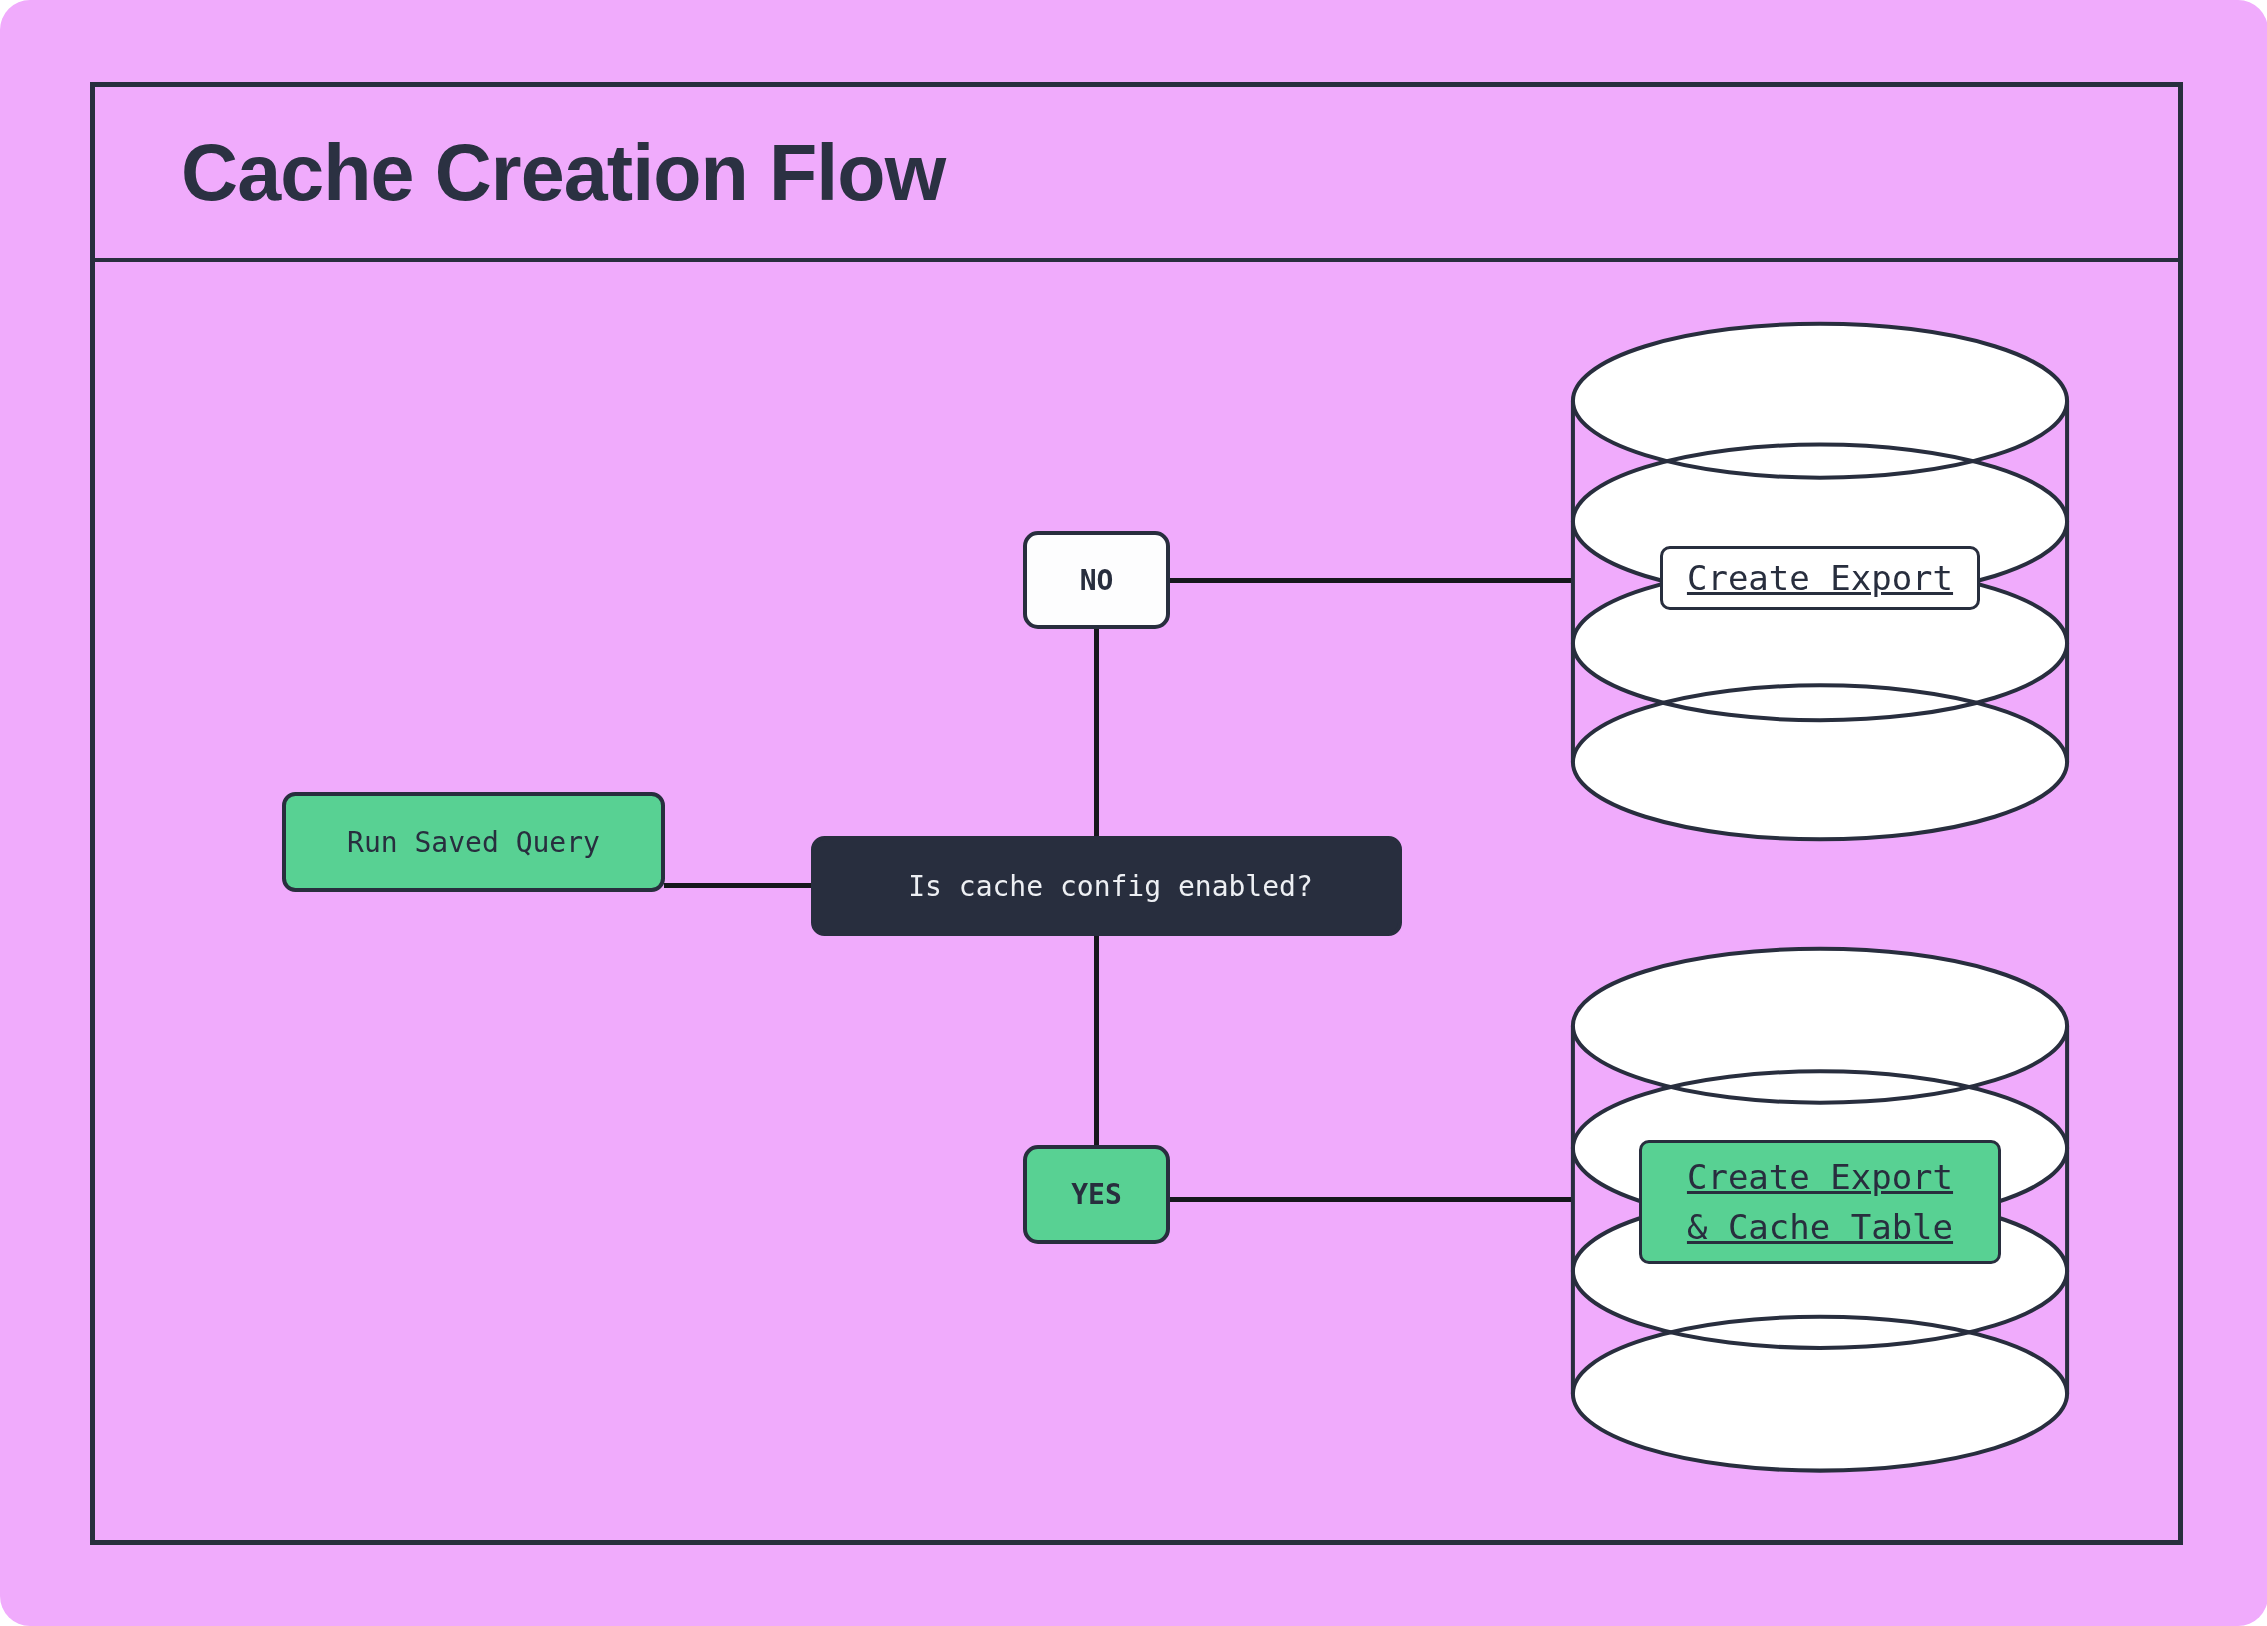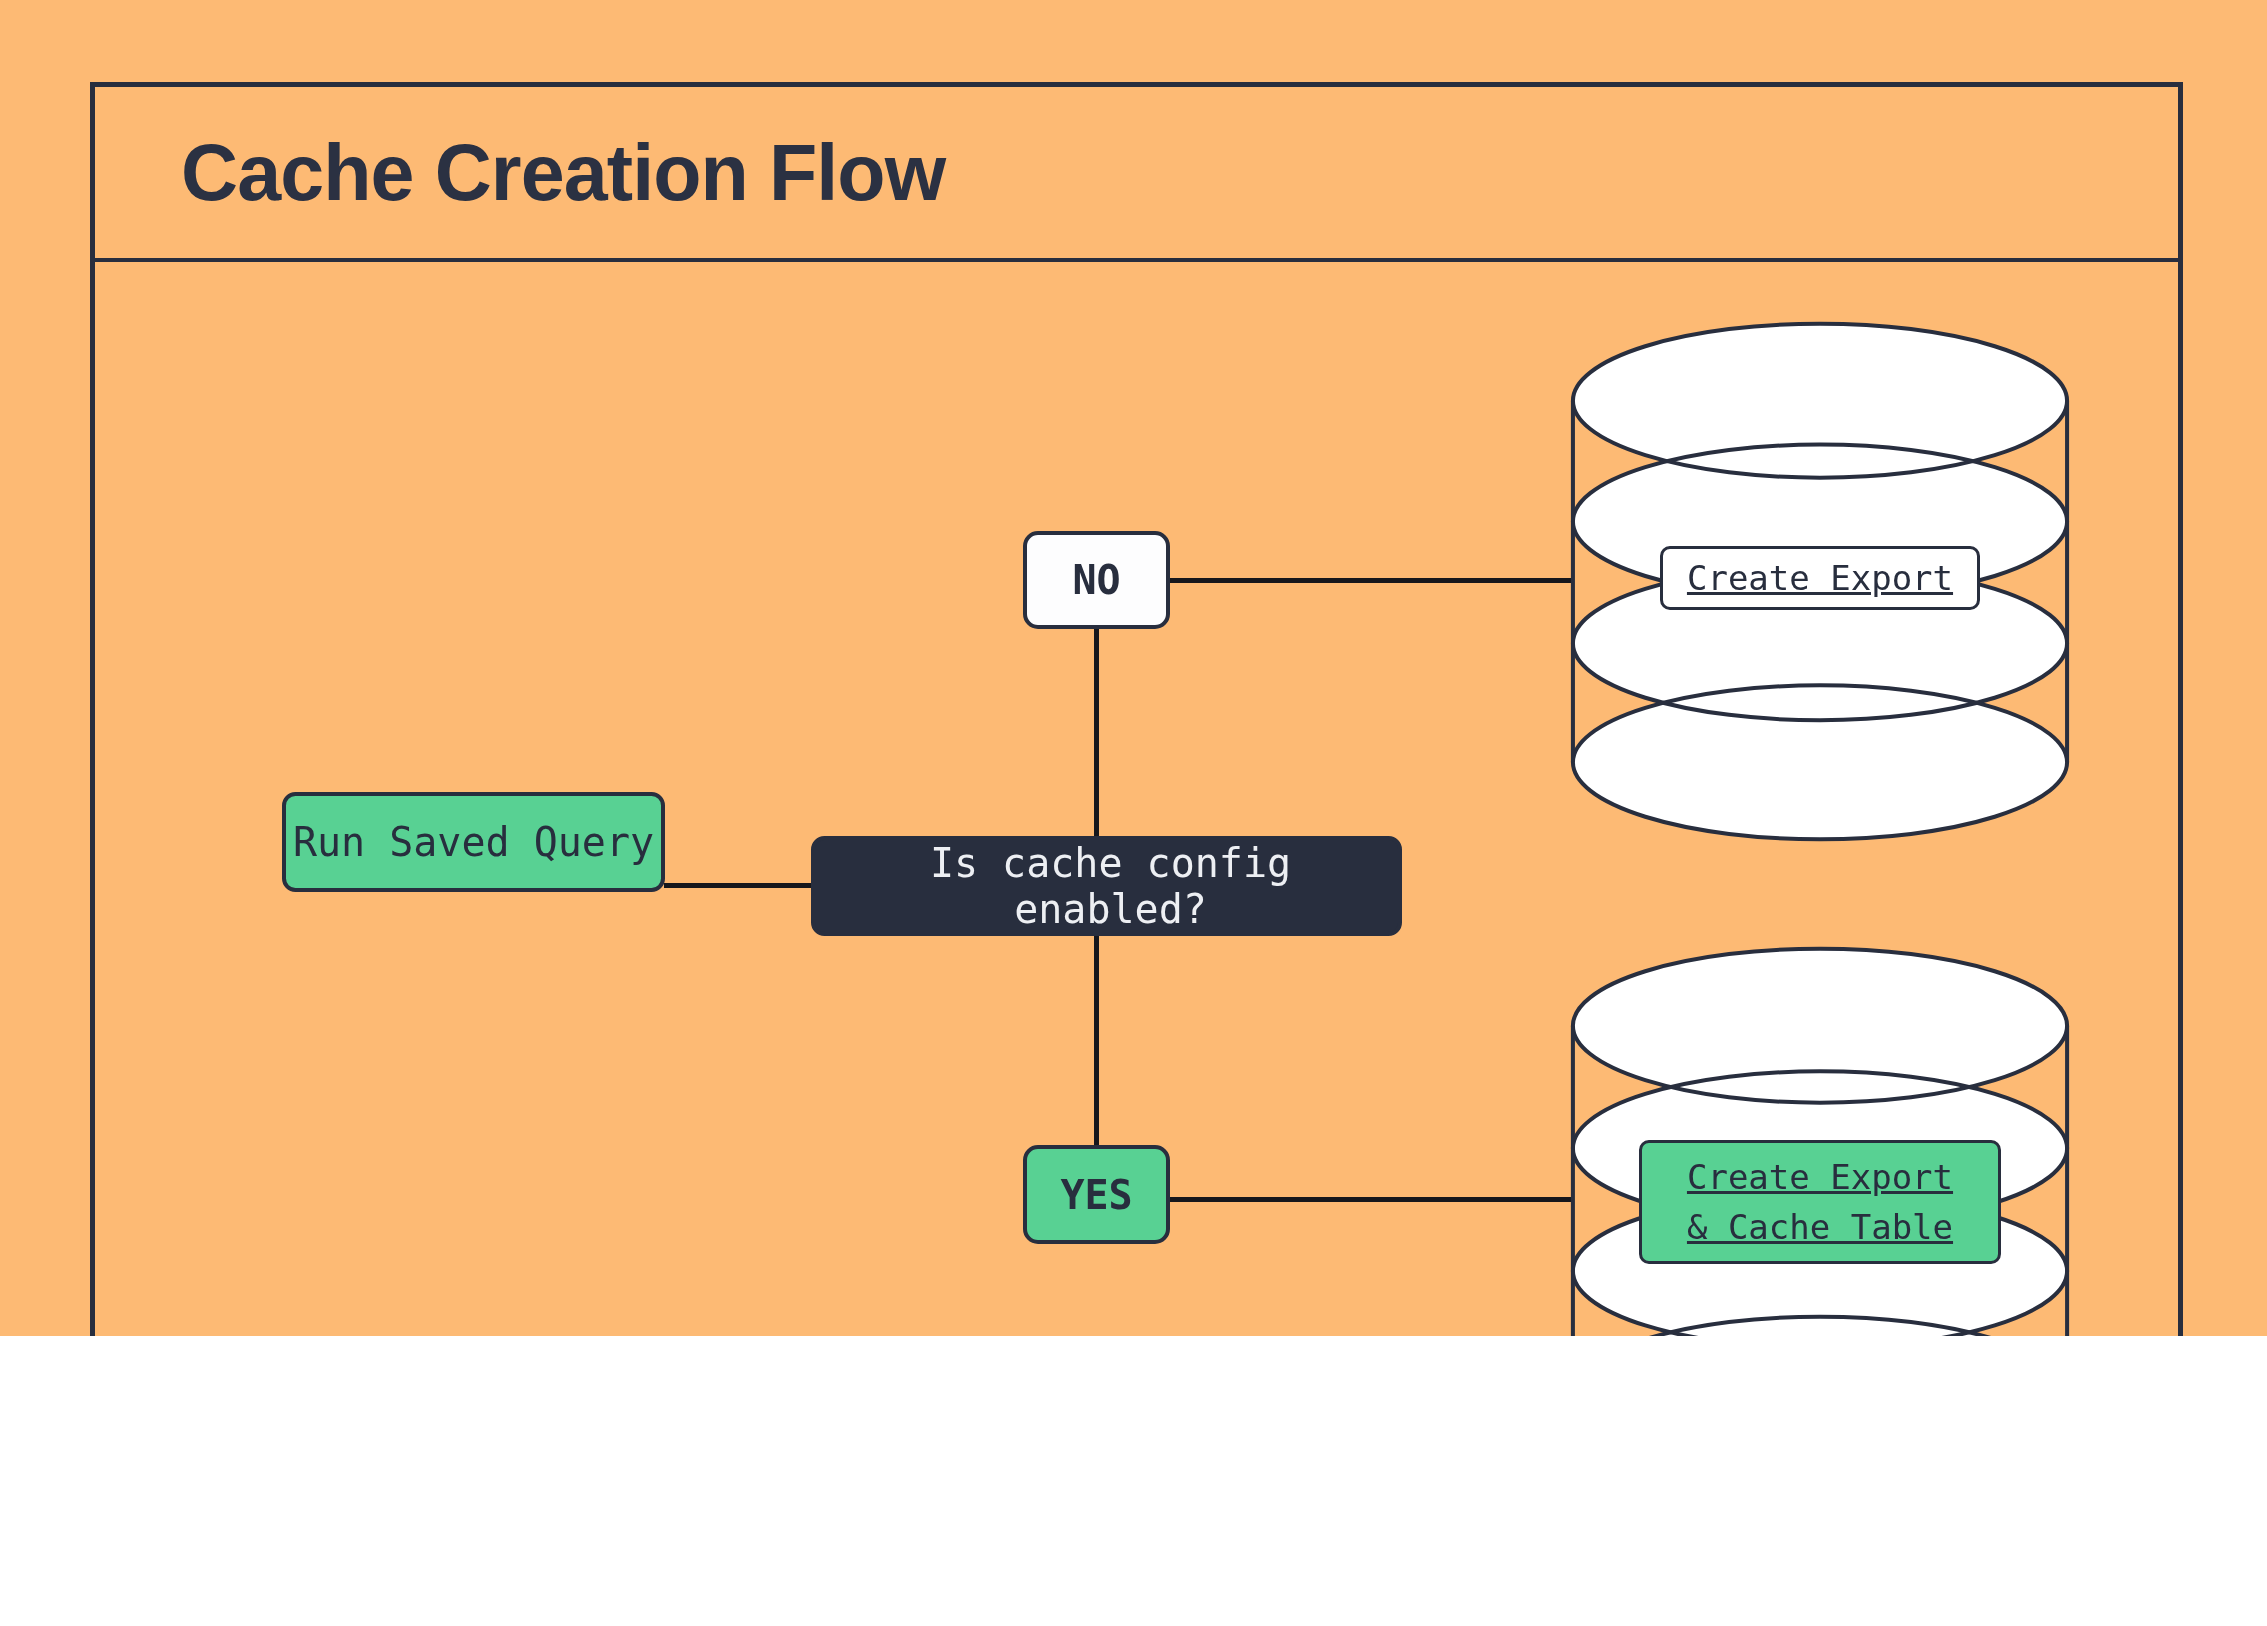--- a/index.html
+++ b/index.html
@@ -1,22 +1,23 @@
 <!DOCTYPE html>
 <html style="font-size:14.3px"><head>
 <meta charset="utf-8">
 <style>
   html, body { margin: 0; padding: 0; }
   .canvas {
     position: relative;
     width: 2268px;
-    height: 1336px;
-    background: #fdba74;
+    height: 1626px;
+    background: #f0abfc;
     font-family: "DejaVu Sans Mono", monospace;
     overflow: hidden;
+    border-radius: 30px;
   }
   .frame {
     position: absolute;
     left: 90px; top: 82px;
     width: 2093px; height: 1463px;
     border: 5.4px solid #282e3e;
     box-sizing: border-box;
   }
   .frame-header {
     position: absolute;
@@ -36,21 +37,21 @@
     color: #2b3142;
   }
   .node {
     position: absolute;
     display: flex;
     align-items: center;
     justify-content: center;
     box-sizing: border-box;
     border: 4.5px solid #282e3e;
     border-radius: 13.4px;
-    font-size: 40px;
+    font-size: 28px;
     color: #282e3e;
     text-align: center;
   }
   .node-start   { left: 282px;  top: 792px;  width: 383px; height: 100px; background: #58d193; justify-content: center; }
   .node-decision{ left: 811px;  top: 836px;  width: 591px; height: 100px; background: #282e3e; color: #edeff3; padding-left: 8px; }
   .node-no      { left: 1023px; top: 531px;  width: 147px; height: 98px; background: #fdfdfe; font-weight: bold; border-radius: 15px; }
   .node-yes     { left: 1023px; top: 1145px; width: 147px; height: 99px; background: #58d193; font-weight: bold; border-radius: 15px; }
   .connector { position: absolute; background: #16171c; }
   .c-start-decision { left: 664px;  top: 883px;  width: 149px; height: 4.5px; }
   .c-no-decision    { left: 1094px; top: 627px;  width: 4.5px;   height: 210px; }

